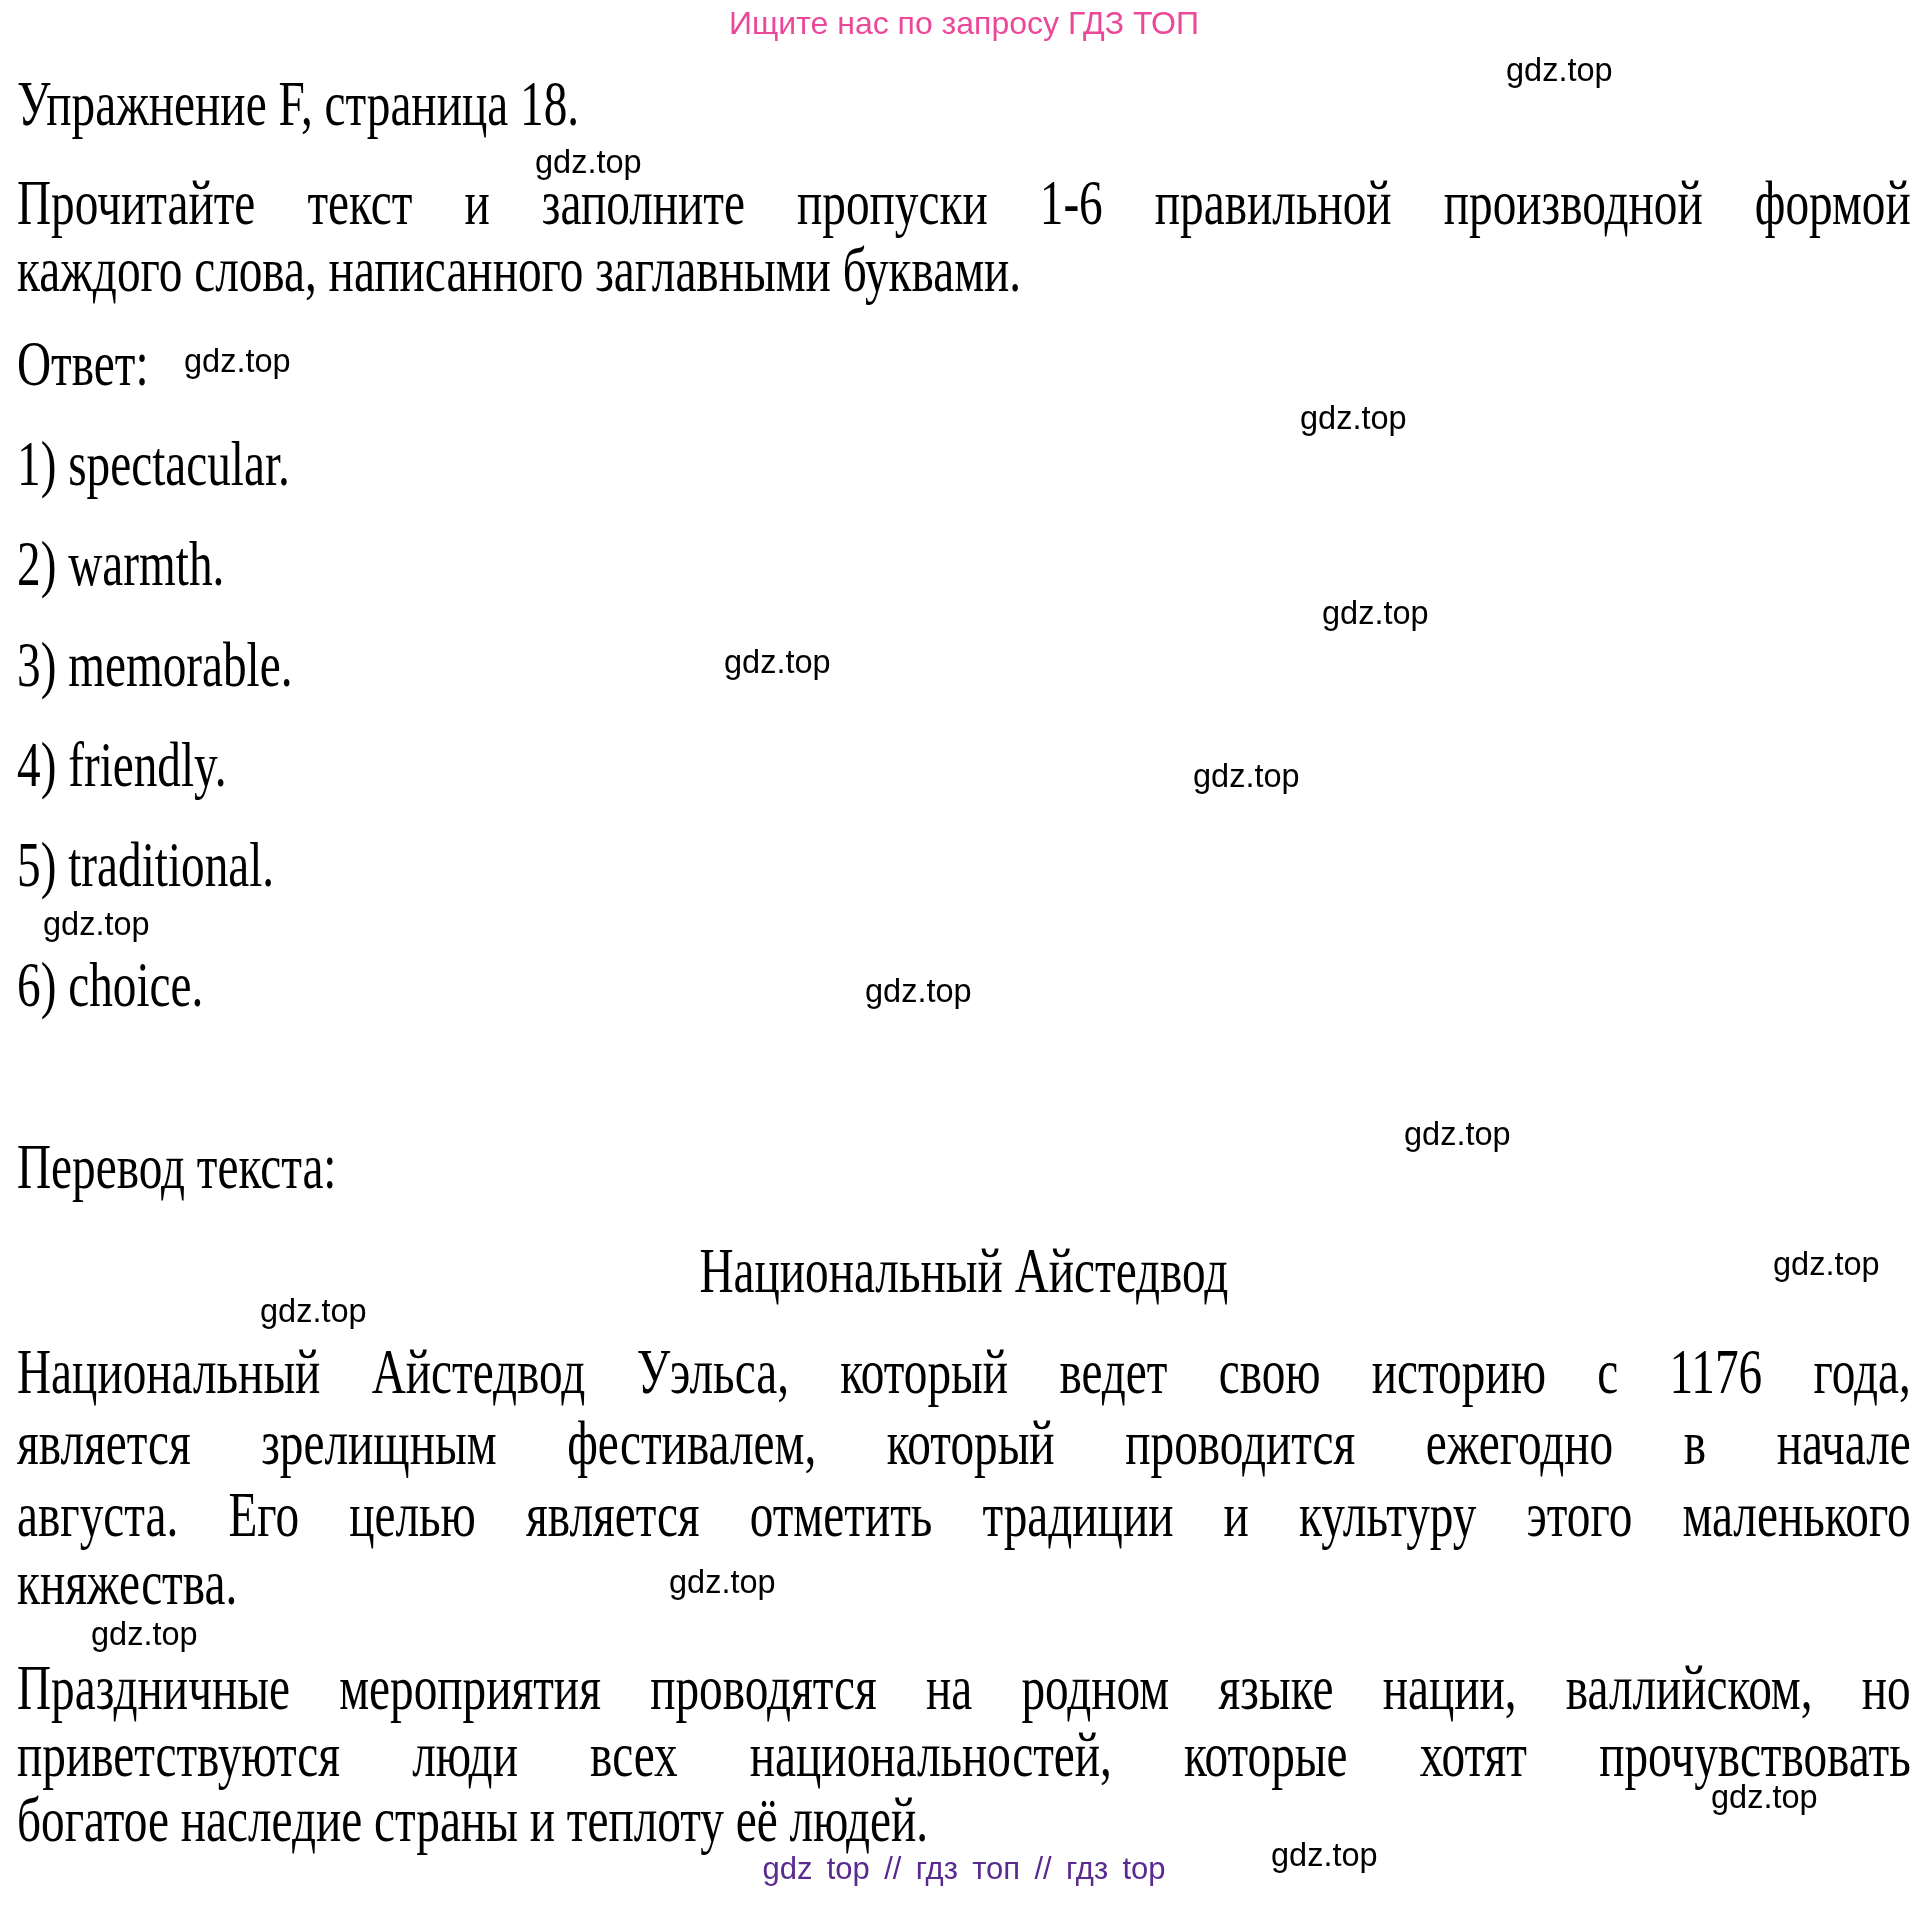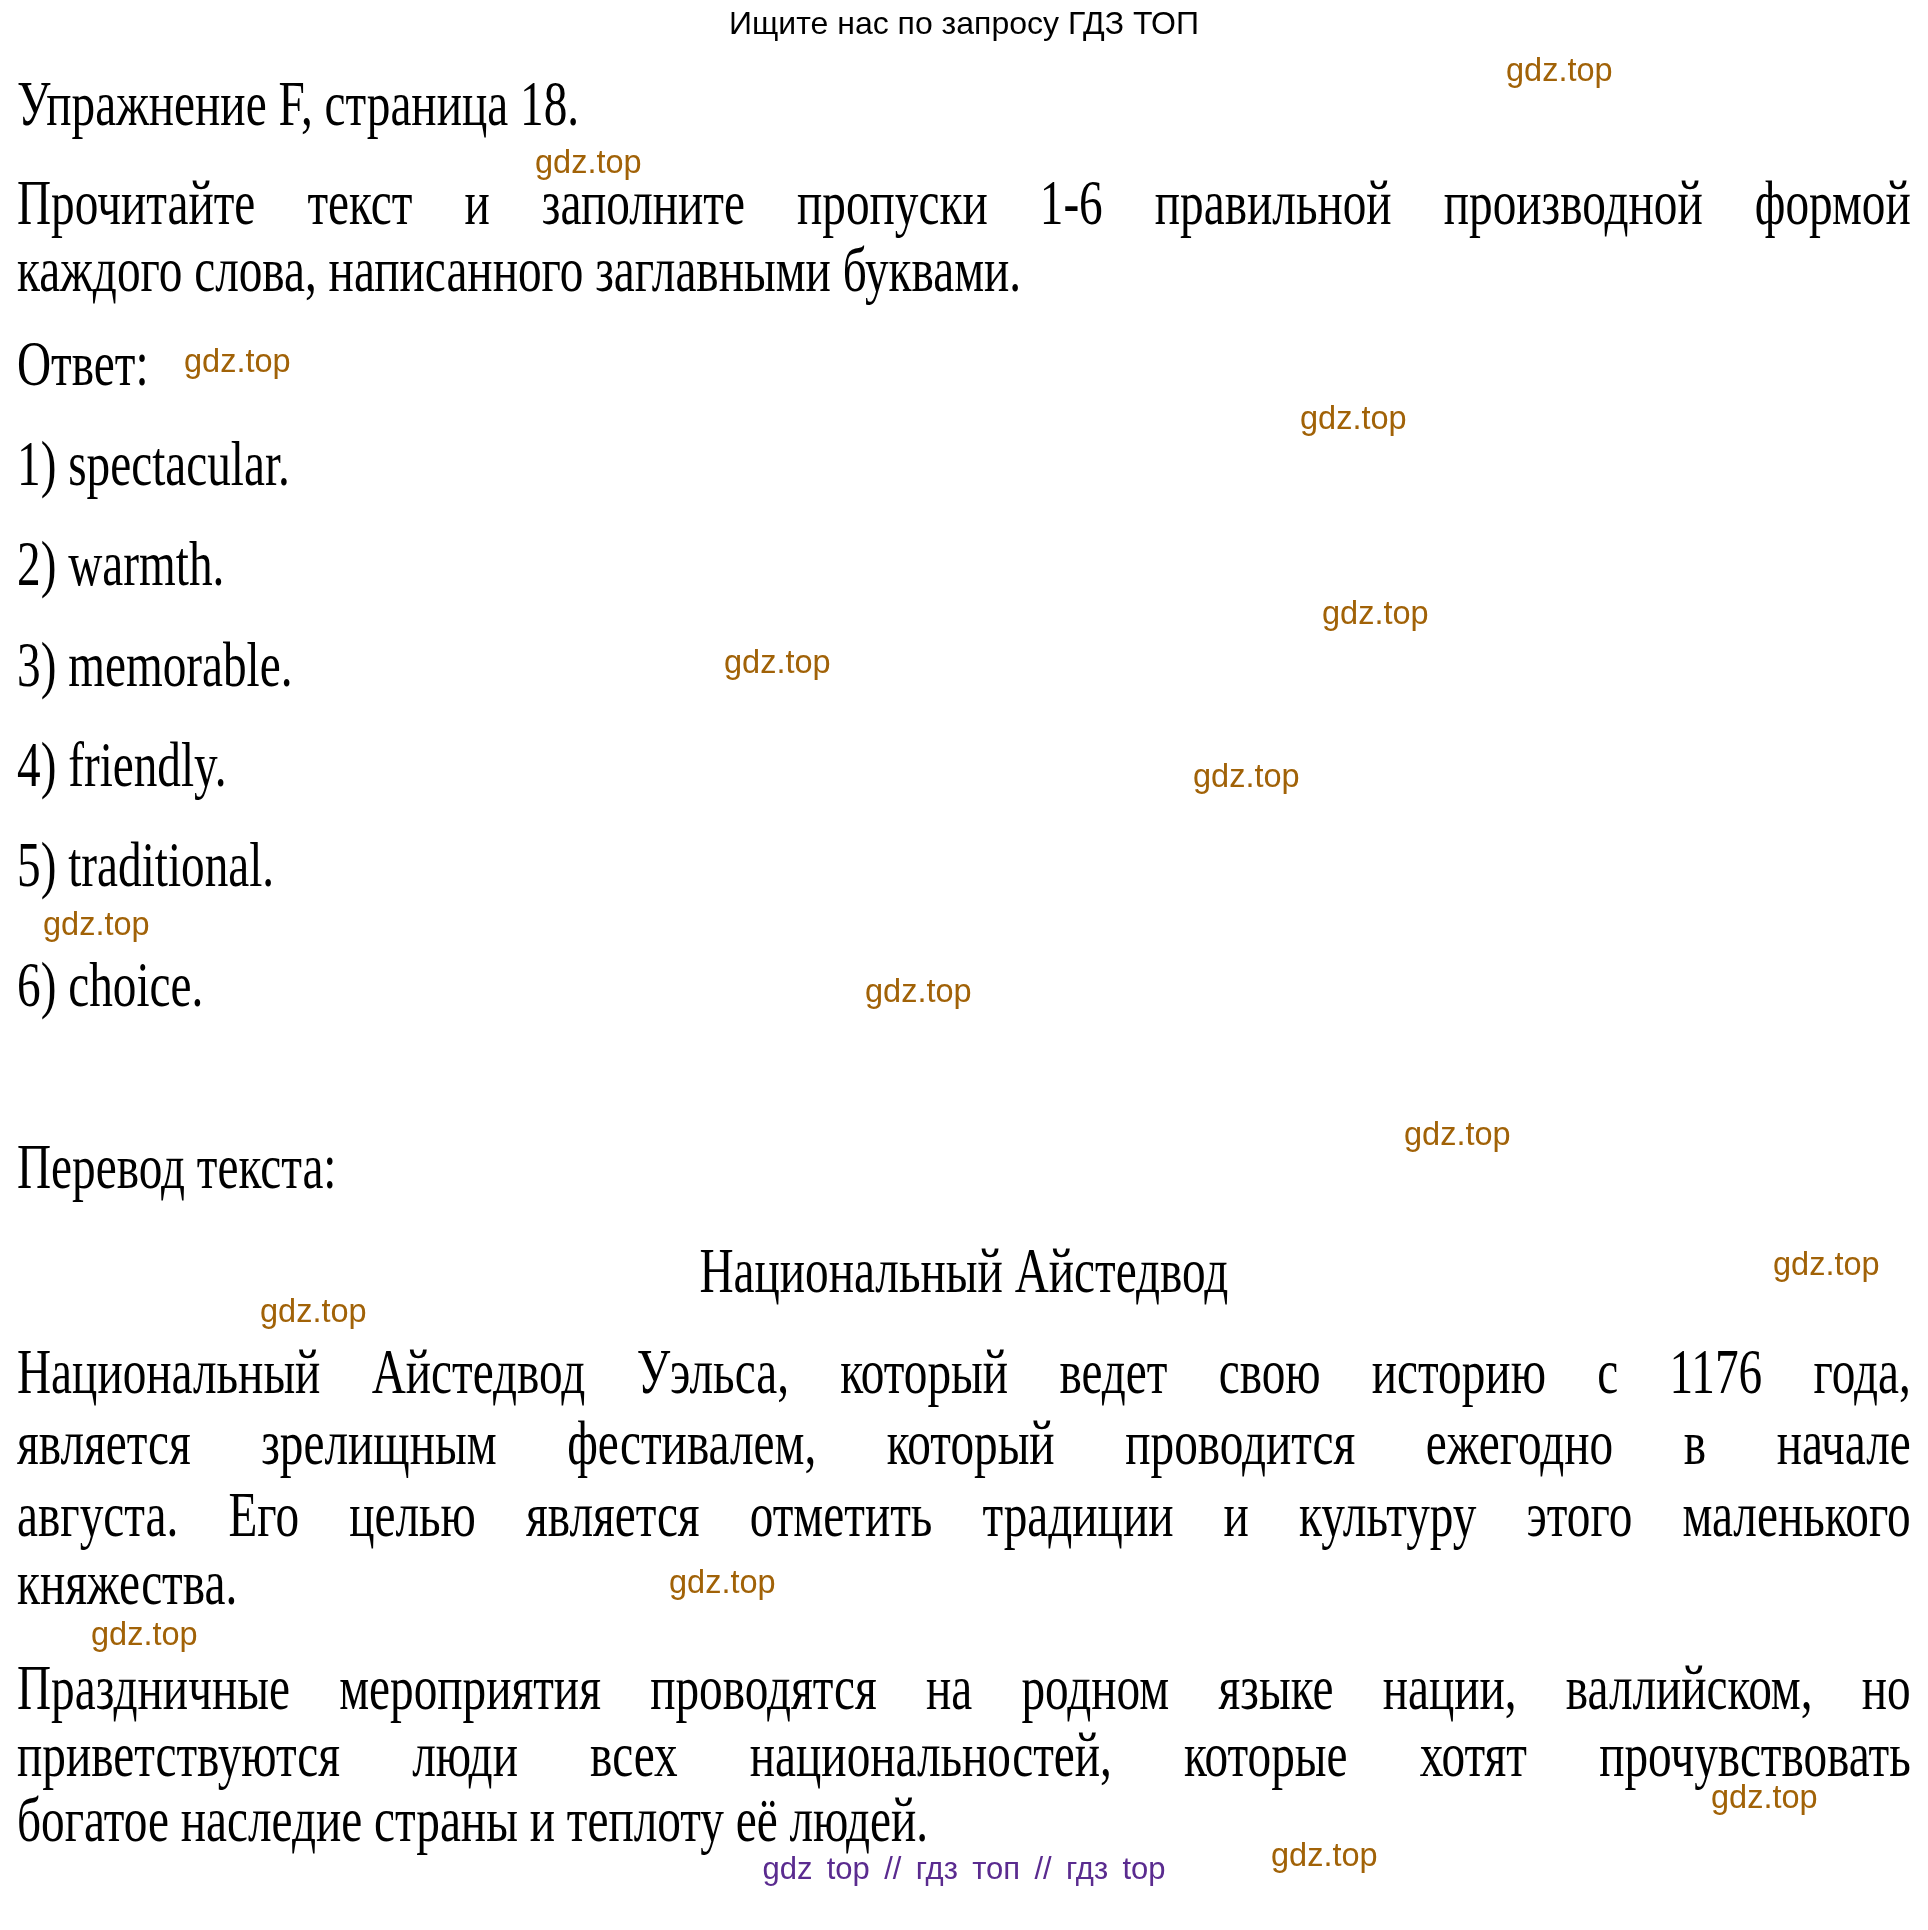--- a/index.html
+++ b/index.html
@@ -31,21 +31,21 @@
   .tline.center {
     text-align:center;
     white-space:normal;
   }
   
   .wm {
     position:absolute;
     font-family:"Liberation Sans","DejaVu Sans",sans-serif;
     font-size:32.5px;
     line-height:1;
-    color:#a16207;
+    color:#000000;
     white-space:nowrap;
   }
   .header-note {
     position:absolute;
     top:5.7px; left:0; width:100%;
     text-align:center;
     font-family:"Liberation Sans","DejaVu Sans",sans-serif;
     font-size:32px;
     line-height:1.1;
   }
@@ -57,21 +57,21 @@
     font-size:31px;
     line-height:1.1;
     word-spacing:5.7px;
   }
 </style>
 </head>
 <body>
 
 <div class="page">
 
-  <div class="header-note" style="color:#000000;">Ищите нас по запросу ГДЗ ТОП</div>
+  <div class="header-note" style="color:#ec4899;">Ищите нас по запросу ГДЗ ТОП</div>
 
   <span class="wm" style="left:1506px; top:54px;">gdz.top</span>
   <span class="wm" style="left:535px;  top:146px;">gdz.top</span>
   <span class="wm" style="left:184px;  top:345px;">gdz.top</span>
   <span class="wm" style="left:1300px; top:402px;">gdz.top</span>
   <span class="wm" style="left:1322px; top:597px;">gdz.top</span>
   <span class="wm" style="left:724px;  top:646px;">gdz.top</span>
   <span class="wm" style="left:1193px; top:760px;">gdz.top</span>
   <span class="wm" style="left:43px;   top:908px;">gdz.top</span>
   <span class="wm" style="left:865px;  top:975px;">gdz.top</span>

